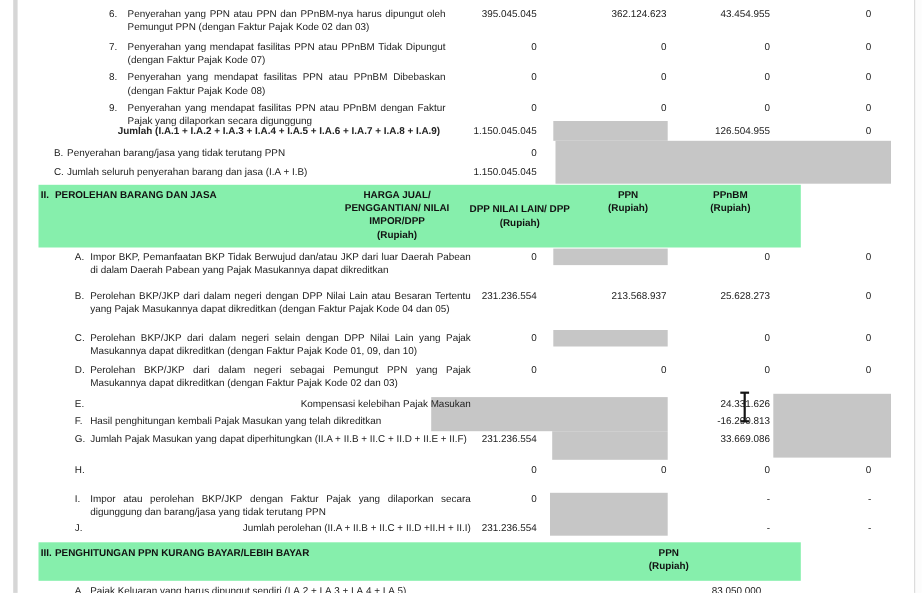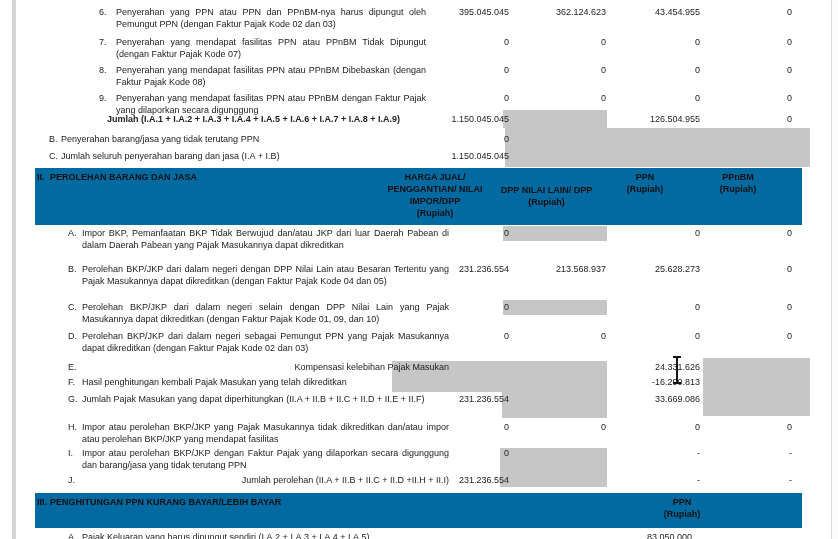--- a/index.html
+++ b/index.html
@@ -19,23 +19,23 @@
   .lbl .txt { flex:1 1 auto; text-align:justify; }
   .ind-s1 { padding-left:99px; padding-right:23px; }
   .ind-s1 .mk { width:17px; }
   .ind-s1j { padding-left:107px;font-weight:bold; }
   .ind-bc { padding-left:49px; }
   .ind-bc .mk { width:12px; }
   .ind-s2 { padding-left:68px; }
   .ind-s2 .mk { width:14px; }
 
   .c1,.c2,.c3,.c4 { flex:0 0 auto; text-align:right; white-space:nowrap; }
-  .c1 { width:60px; } .c2 { width:97px; } .c3 { width:94px; } .c4 { width:92px; }
-
-  .band { position:absolute; left:35px; width:767px; background:#0369a1; display:flex; align-items:flex-start; font-weight:bold; color:#111; padding-top:3px; box-sizing:border-box; }
+  .c1 { width:60px; } .c2 { width:118px; } .c3 { width:94px; } .c4 { width:92px; }
+
+  .band { position:absolute; left:35px; width:693px; background:#86efac; display:flex; align-items:flex-start; font-weight:bold; color:#111; padding-top:3px; box-sizing:border-box; }
   .band .bmk { flex:0 0 15px; padding-left:2px; box-sizing:border-box; }
   .band .btitle { flex:1 1 auto; }
   .hc { flex:0 0 auto; text-align:center; white-space:pre-line; }
   .hc1 { width:120px; } .hc2 { width:103px;margin-top:13px; } .hc3 { width:94px; } .hc4 { width:92px; }
   .hsp { flex:0 0 18px; }
   .ppn3 { flex:0 0 80px; text-align:center; white-space:pre-line; margin-right:80px; }
 
   .v3iii { flex:0 0 110px; text-align:right; margin-right:100px; white-space:nowrap; }
 
   .ibeam { position:absolute; left:672px; top:356px; width:10px; height:28px; }
@@ -224,21 +224,20 @@
     </div>
     <div class="c1">231.236.554</div>
     <div class="c2"></div>
     <div class="c3">33.669.086</div>
     <div class="c4"></div>
   </div>
 
   <div class="row" style="top:421px;">
     <div class="lbl ind-s2">
       <span class="mk">H.</span>
-      <span class="txt">Impor atau perolehan BKP/JKP yang Pajak Masukannya tidak dikreditkan dan/atau impor atau perolehan BKP/JKP yang mendapat fasilitas</span>
     </div>
     <div class="c1">0</div>
     <div class="c2">0</div>
     <div class="c3">0</div>
     <div class="c4">0</div>
   </div>
 
   <div class="row" style="top:447px;">
     <div class="lbl ind-s2">
       <span class="mk">I.</span>

